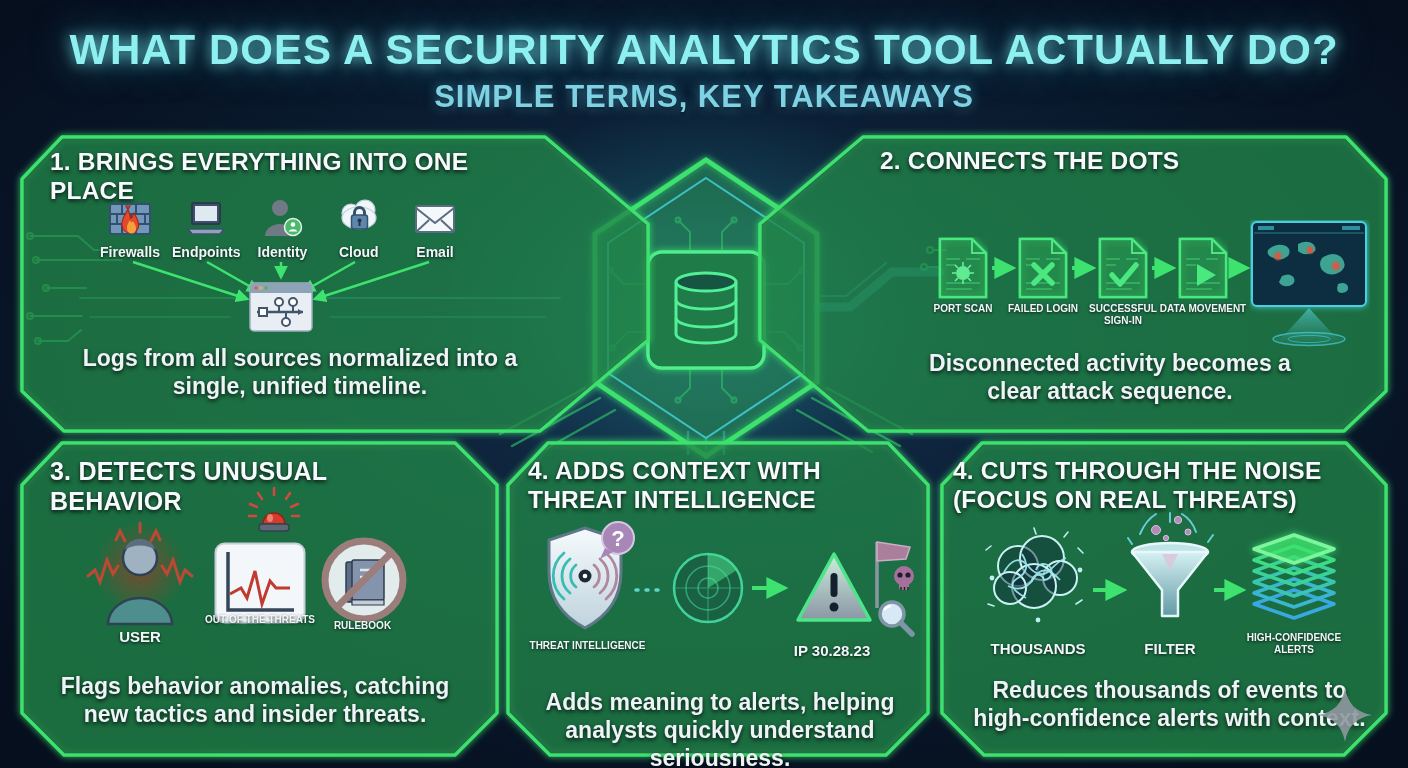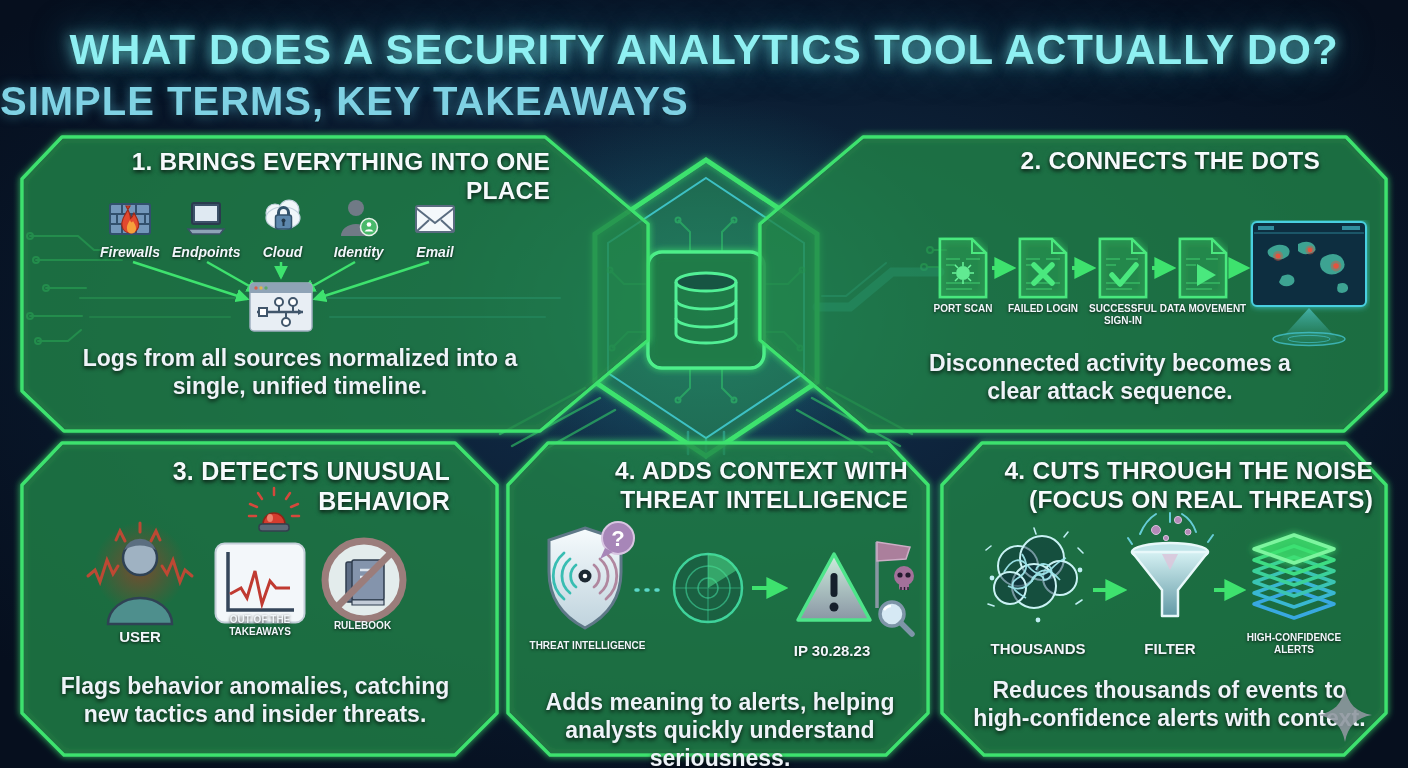--- a/index.html
+++ b/index.html
@@ -2,30 +2,30 @@
 <html><head>
 <meta charset="utf-8">
 <style>
   html,body{margin:0;padding:0;background:#04101e;}
   #stage{position:relative;width:1408px;height:768px;overflow:hidden;
     font-family:"Liberation Sans","DejaVu Sans",sans-serif;
     background:radial-gradient(ellipse 900px 500px at 50% 45%, #13304e 0%, #0c2036 45%, #081527 75%, #060f1e 100%);}
   .abs{position:absolute;}
   .title{width:100%;text-align:center;font-weight:800;font-size:42px;letter-spacing:1px;color:#8ff0f2;
     text-shadow:0 0 14px rgba(120,240,240,.85),0 0 38px rgba(70,200,230,.55),0 2px 3px rgba(0,0,0,.6);}
-  .subtitle{width:100%;font-weight:600;font-size:40px;letter-spacing:1px;color:#7fd2e4;
+  .subtitle{width:100%;text-align:center;font-weight:600;font-size:31px;letter-spacing:1px;color:#7fd2e4;
     text-shadow:0 0 12px rgba(90,200,230,.6),0 2px 3px rgba(0,0,0,.6);}
-  .heading{position:absolute;text-align:right;font-weight:800;font-size:24.5px;letter-spacing:.2px;color:#f6fafc;
+  .heading{position:absolute;text-align:left;font-weight:800;font-size:24.5px;letter-spacing:.2px;color:#f6fafc;
     line-height:1.18;text-shadow:0 2px 4px rgba(0,0,0,.85),0 0 10px rgba(150,230,210,.12);}
   .caption{position:absolute;text-align:center;font-weight:600;font-size:23px;color:#eef3f8;line-height:1.22;
     text-shadow:0 2px 4px rgba(0,0,0,.8);}
   .lbl{position:absolute;text-align:center;font-weight:700;font-size:10px;color:#f1f6fa;line-height:1.15;
     text-shadow:0 1px 3px rgba(0,0,0,.8);}
   .srcrow{position:absolute;left:95px;top:196px;width:375px;display:flex;justify-content:space-between;}
-  .src{width:70px;text-align:center;font-style:italic;}
+  .src{width:70px;text-align:center;}
   .src .lbl2{font-weight:700;font-size:14px;color:#f1f6fa;text-shadow:0 1px 3px rgba(0,0,0,.8);margin-top:2px;}
   svg{display:block;}
 </style>
 </head>
 <body>
 
 <div id="stage">
 
   <svg class="abs" style="left:0;top:0" width="1408" height="768" viewBox="0 0 1408 768">
     <defs>
@@ -189,45 +189,45 @@
       </div>
       <div class="src">
         <svg width="46" height="46" viewBox="0 0 46 46" style="margin:0 auto">
           <rect x="9" y="7" width="28" height="21" rx="2" fill="#3c5168" stroke="#2a3b4e" stroke-width="2"></rect>
           <rect x="12" y="10" width="22" height="15" fill="#dfe9f2"></rect>
           <path d="M5,33 h36 l-4,5 h-28 z" fill="#8ea4b8" stroke="#3c5168" stroke-width="1.5"></path>
         </svg>
         <div class="lbl2">Endpoints</div>
       </div>
       <div class="src">
+        <svg width="46" height="46" viewBox="0 0 46 46" style="margin:0 auto">
+          <circle cx="20" cy="12" r="8" fill="#707a86"></circle>
+          <path d="M5,40 a15,12 0 0 1 30,0 z" fill="#707a86"></path>
+          <circle cx="33" cy="31" r="8.5" fill="#49b96a" stroke="#eaf2ec" stroke-width="1.5"></circle>
+          <circle cx="33" cy="28.5" r="2.3" fill="#fff"></circle>
+            <path d="M28.5,35.5 a4.8,3.6 0 0 1 9,0 z" fill="#fff"></path>
+        </svg>
+        <div class="lbl2">Identity</div>
+      </div>
+      <div class="src">
         <svg width="48" height="46" viewBox="0 0 48 46" style="margin:0 auto">
           <g fill="#f0f6fa" stroke="#c2d2de" stroke-width="1.2">
             <circle cx="16" cy="17" r="9"></circle>
               <circle cx="30" cy="14" r="10"></circle>
               <ellipse cx="24" cy="22" rx="17" ry="11"></ellipse>
           </g>
           <path d="M19.5,20 v-3.5 a5,5 0 0 1 10,0 V20" fill="none" stroke="#33536d" stroke-width="3"></path>
           <rect x="16.5" y="19" width="16" height="14" rx="2.5" fill="#5d87ad" stroke="#33536d" stroke-width="1.5"></rect>
           <circle cx="24.5" cy="24.5" r="2" fill="#22384a"></circle>
             <rect x="23.5" y="25.5" width="2" height="4.5" fill="#22384a"></rect>
         </svg>
         <div class="lbl2">Cloud</div>
       </div>
       <div class="src">
         <svg width="46" height="46" viewBox="0 0 46 46" style="margin:0 auto">
-          <circle cx="20" cy="12" r="8" fill="#707a86"></circle>
-          <path d="M5,40 a15,12 0 0 1 30,0 z" fill="#707a86"></path>
-          <circle cx="33" cy="31" r="8.5" fill="#49b96a" stroke="#eaf2ec" stroke-width="1.5"></circle>
-          <circle cx="33" cy="28.5" r="2.3" fill="#fff"></circle>
-            <path d="M28.5,35.5 a4.8,3.6 0 0 1 9,0 z" fill="#fff"></path>
-        </svg>
-        <div class="lbl2">Identity</div>
-      </div>
-      <div class="src">
-        <svg width="46" height="46" viewBox="0 0 46 46" style="margin:0 auto">
           <rect x="4" y="10" width="38" height="26" rx="2" fill="#f4f8fb" stroke="#5a6c80" stroke-width="2"></rect>
           <path d="M4,12 L23,27 L42,12 M4,36 L17,24 M42,36 L29,24" fill="none" stroke="#5a6c80" stroke-width="2"></path>
         </svg>
         <div class="lbl2">Email</div>
       </div>
     </div>
 
     <svg class="abs" style="left:249px;top:282px" width="64" height="50" viewBox="0 0 64 50">
       <rect x="1" y="1" width="62" height="48" rx="4" fill="#e8eef4" stroke="#9fb0c0" stroke-width="1.5"></rect>
       <path d="M1,5 a4,4 0 0 1 4,-4 h54 a4,4 0 0 1 4,4 v6 H1 z" fill="#8fa3b6"></path>
@@ -357,21 +357,21 @@
       <path d="M42,32 a17,17 0 0 1 32,0 a30,30 0 0 0 -32,0 z" fill="#5b6e80"></path>
       <path d="M26,106 a32,26 0 0 1 64,0 z" fill="#4e8f8d" stroke="#2f4254" stroke-width="2.5"></path>
     </svg>
     <div class="lbl" style="left:100px;top:628px;width:80px;font-size:15px">USER</div>
 
     <svg class="abs" style="left:214px;top:542px" width="92" height="82" viewBox="0 0 92 82">
       <rect x="1.5" y="1.5" width="89" height="79" rx="9" fill="#f3f7fa" stroke="#c3ced8" stroke-width="2"></rect>
       <path d="M14,10 V68 H80" fill="none" stroke="#35465a" stroke-width="3.5"></path>
       <path d="M16,52 l11,-6 l6,10 l8,-27 l7,33 l8,-23 l6,7 l14,0" fill="none" stroke="#c03a31" stroke-width="3"></path>
     </svg>
-    <div class="lbl" style="left:200px;top:614px;width:120px">OUT OF THE TAKEAWAYS</div>
+    <div class="lbl" style="left:200px;top:614px;width:120px">OUT OF THE THREATS</div>
 
     <svg class="abs" style="left:318px;top:534px" width="92" height="92" viewBox="0 0 92 92">
       <circle cx="46" cy="46" r="39" fill="rgba(238,242,246,.95)" stroke="#9b7d7b" stroke-width="7"></circle>
       <rect x="28" y="28" width="8" height="40" rx="2" fill="#5d6d85" stroke="#2f3c4e" stroke-width="1.5"></rect>
       <rect x="34" y="26" width="32" height="40" rx="2" fill="#8494ac" stroke="#2f3c4e" stroke-width="1.5"></rect>
       <path d="M34,66 h32 v5 h-32 z" fill="#c3ccd8" stroke="#2f3c4e" stroke-width="1.2"></path>
       <g stroke="#dfe6ee" stroke-width="2.5">
           <path d="M42,36 h16 M42,43 h11"></path>
         </g>
       <line x1="18" y1="74" x2="74" y2="18" stroke="#9b7d7b" stroke-width="7"></line>

